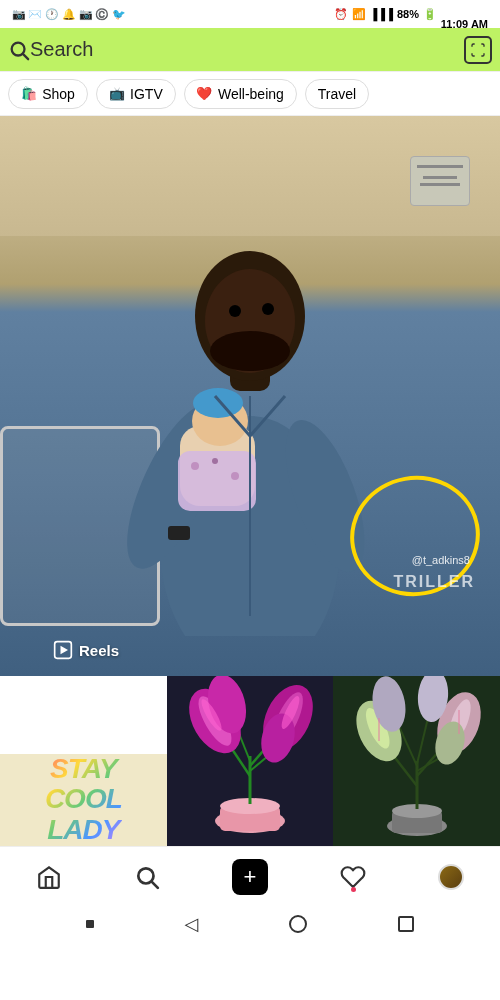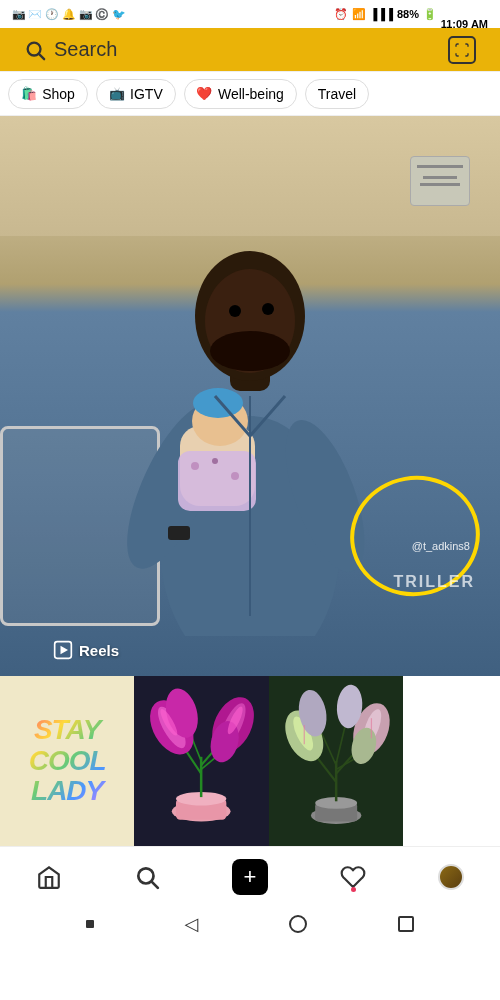--- a/index.html
+++ b/index.html
@@ -31,26 +31,25 @@
     .status-right {
       display: flex;
       align-items: center;
       gap: 4px;
       font-size: 12px;
     }
 
     
     .search-bar {
       height: 44px;
-      background: #eab308;
-      display: flex;
-      align-items: center;
-      padding: 0 24px;
+      background: #bef264;
+      display: flex;
+      align-items: center;
+      padding: 0 8px;
       border-bottom: 1px solid #eee;
-      gap: 8px;
     }
     .search-bar svg {
       flex-shrink: 0;
     }
     .search-text {
       font-size: 20px;
       color: #333;
       font-weight: 400;
       flex: 1;
     }
@@ -132,41 +131,42 @@
       width: 130px;
       height: 120px;
       border: 4px solid #FFD700;
       border-radius: 50%;
       transform: rotate(-10deg);
     }
 
     
     .username-overlay {
       position: absolute;
-      bottom: 124px;
+      bottom: 110px;
       right: 30px;
       color: rgba(255,255,255,0.85);
       font-size: 11px;
       font-weight: 500;
     }
     .triller-logo {
       position: absolute;
       bottom: 85px;
       right: 25px;
       color: rgba(255,255,255,0.7);
       font-size: 16px;
       font-weight: 700;
       letter-spacing: 2px;
     }
 
     
     .grid-section {
       display: flex;
       height: 170px;
-      width: 403px;
+      width: 500px;
+      align-items: flex-end;
     }
     .grid-item {
       flex: 1;
       overflow: hidden;
       position: relative;
     }
 
     
     .stay-cool {
       background: #f0e8c8;

